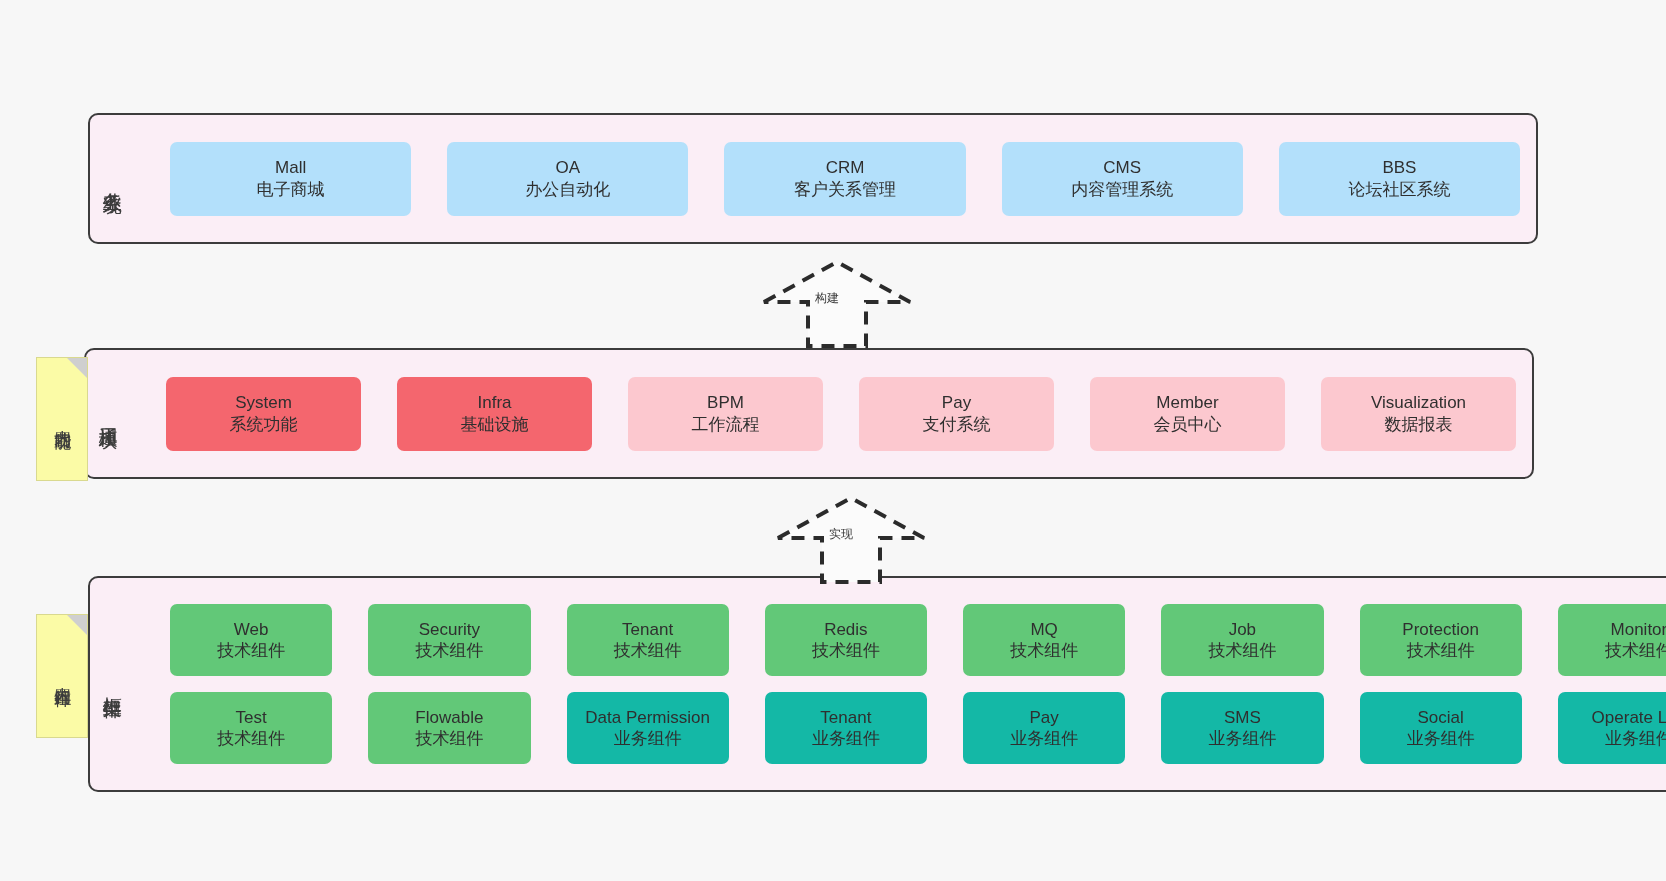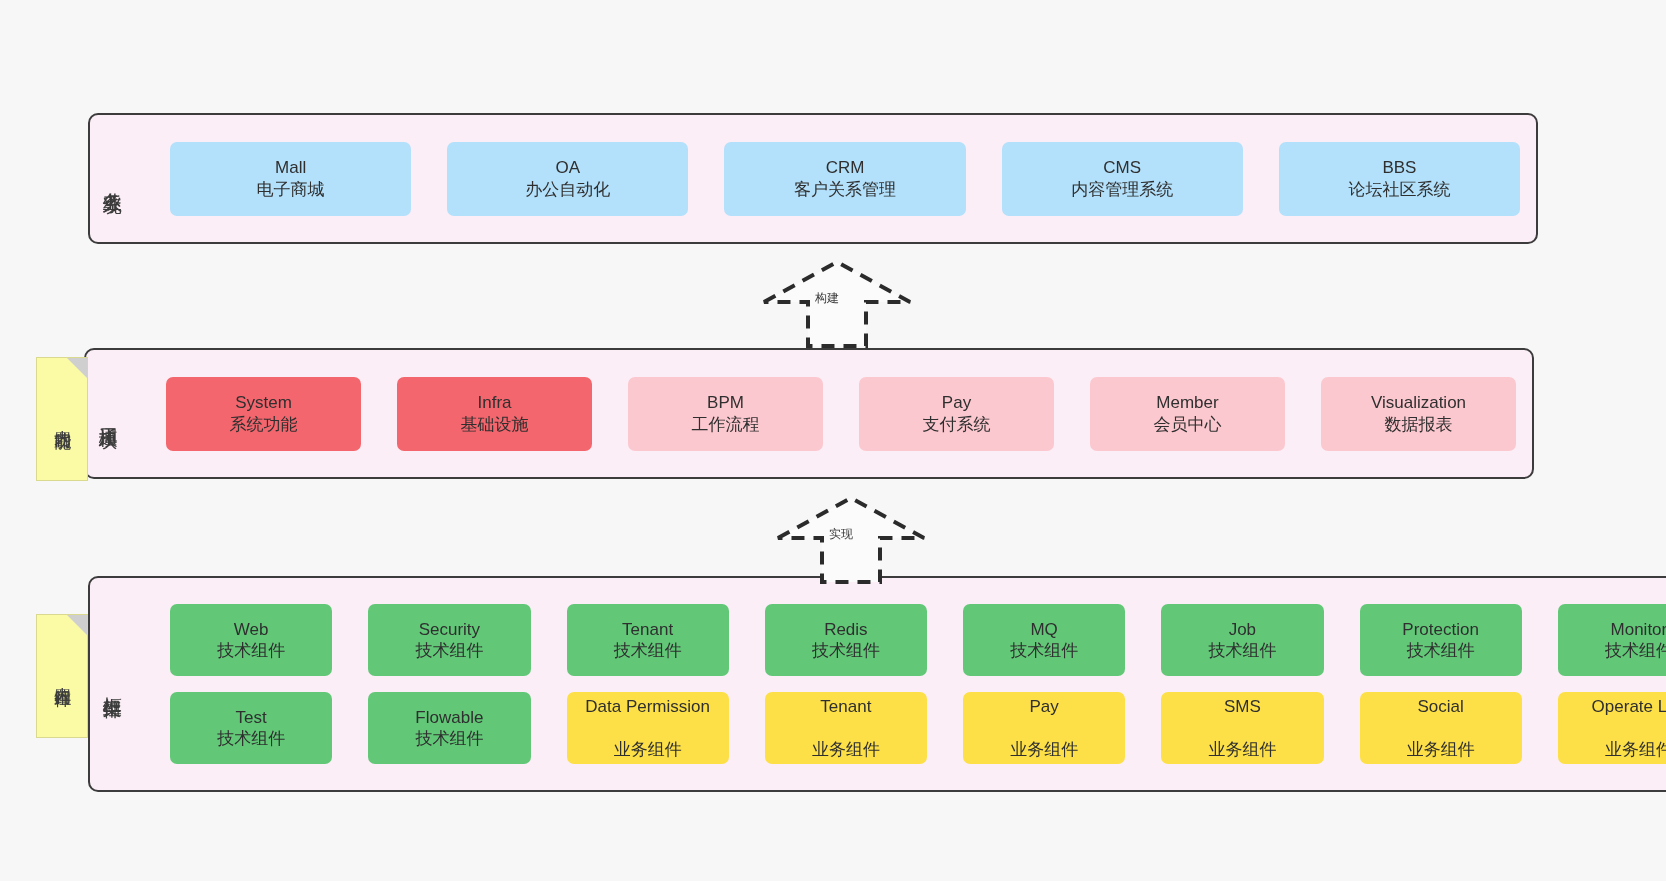--- a/index.html
+++ b/index.html
@@ -76,21 +76,21 @@
     margin-left: 20px;
   }
   .card .en { display: block; }
   .card .cn { display: block; }
 
   
   .c-blue        { background: #b3e0fb; }
   .c-red         { background: #f4666e; }
   .c-pink        { background: #fcc8cf; text-align: right; }
   .c-green       { background: #62c878; }
-  .c-lightgreen  { background: #fde047; justify-content: space-between; }
+  .c-lightgreen  { background: #14b8a6; }
 
   
   #layer-business {
     left: 88px;
     top: 113px;
     width: 1450px;
     height: 131px;
   }
   #layer-business .card { height: 74px; }
 

